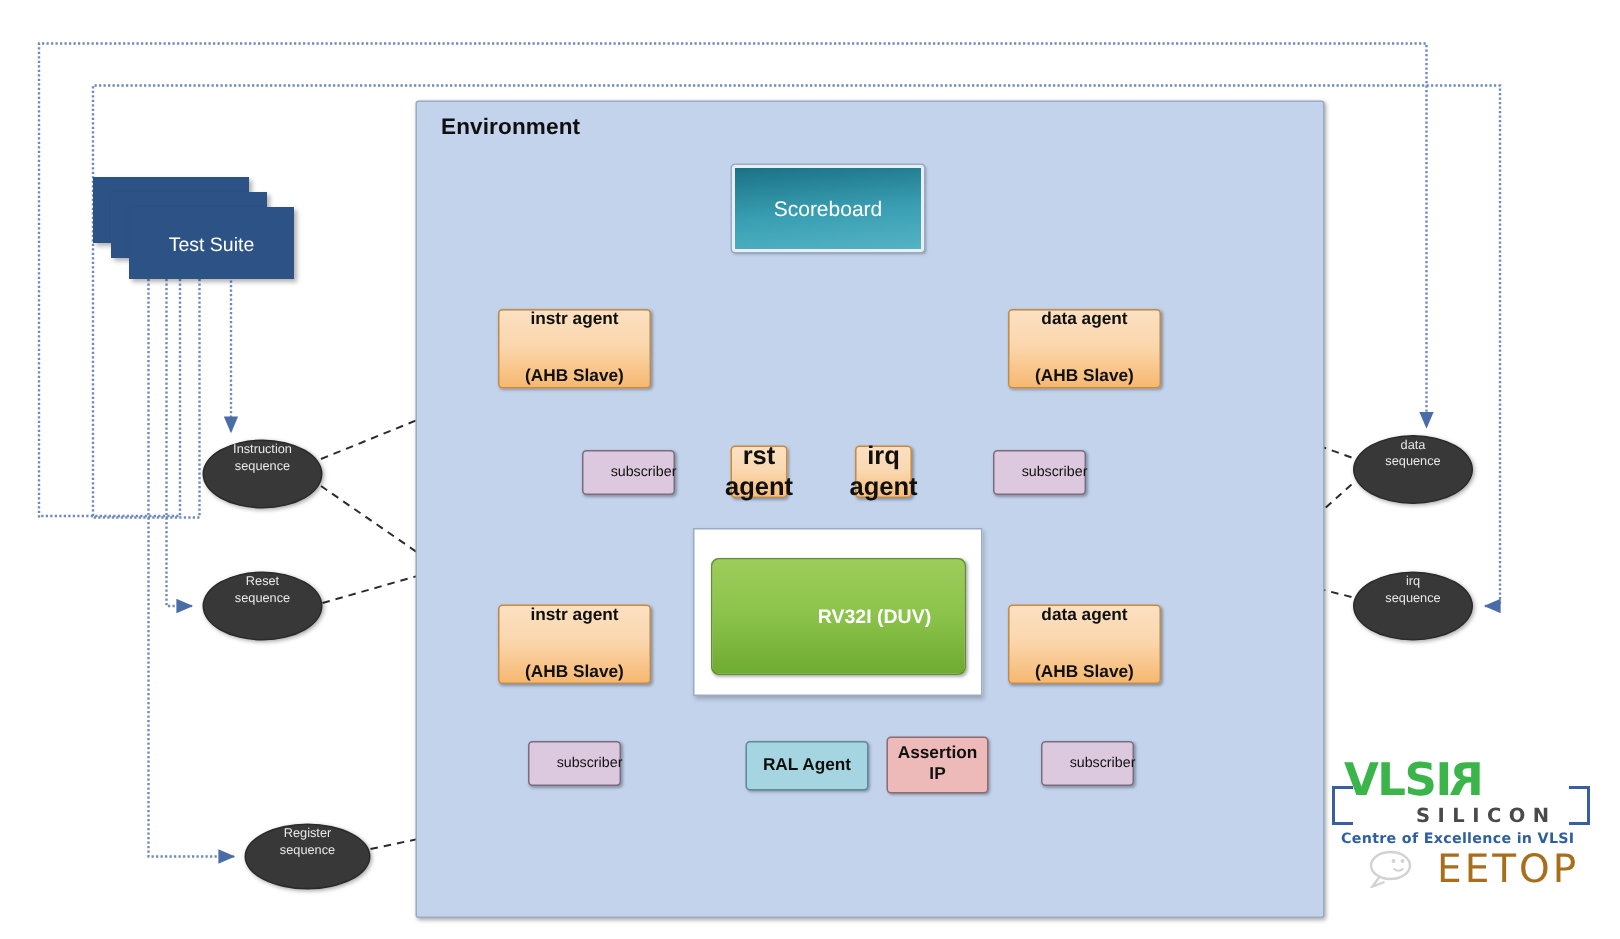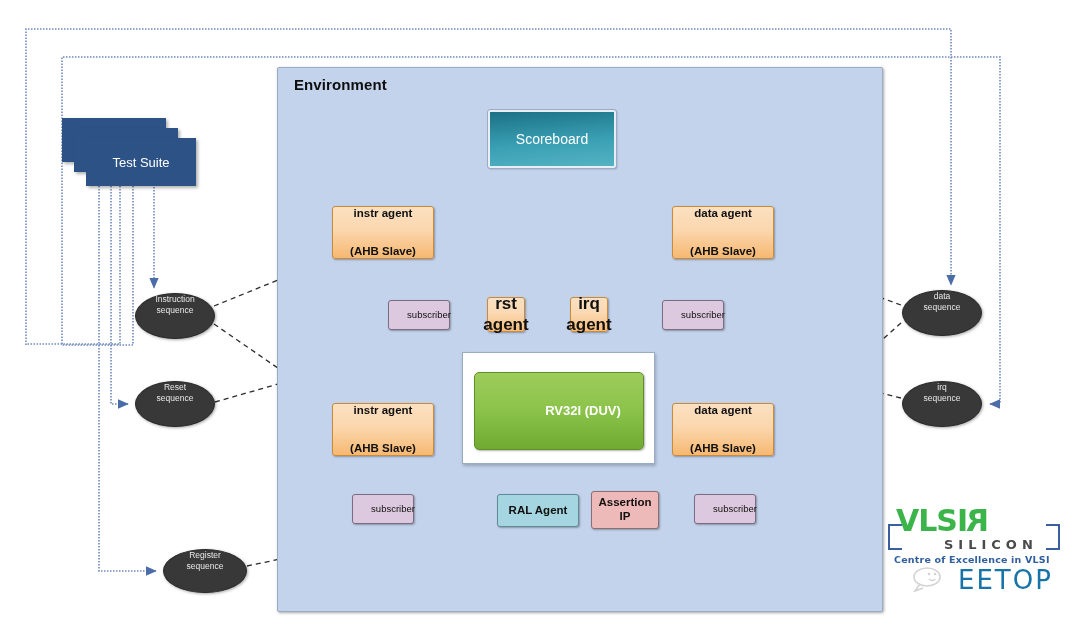--- a/index.html
+++ b/index.html
@@ -209,21 +209,21 @@
   .logo-bracket-l, .logo-bracket-r {
     position: absolute; top: 18px; width: 14px; height: 26px;
     border: 2px solid #3a5fa0;
   }
   .logo-bracket-l { left: 0px; border-right: none; }
   .logo-bracket-r { left: 158px; border-left: none; }
 
   .eetop {
     position: absolute; left: 910px; top: 562px;
     width: 150px; height: 40px;
-    color: #0369a1;
+    color: #a16207;
     font-family: "DejaVu Sans", sans-serif;
     font-size: 26px; letter-spacing: 2px;
     opacity: .92;
   }
   .eetop-text { position: absolute; left: 48px; top: 3px; }
   .eetop-bubble {
     position: absolute; left: 0; top: 2px;
     width: 44px; height: 28px;
   }
 </style>

